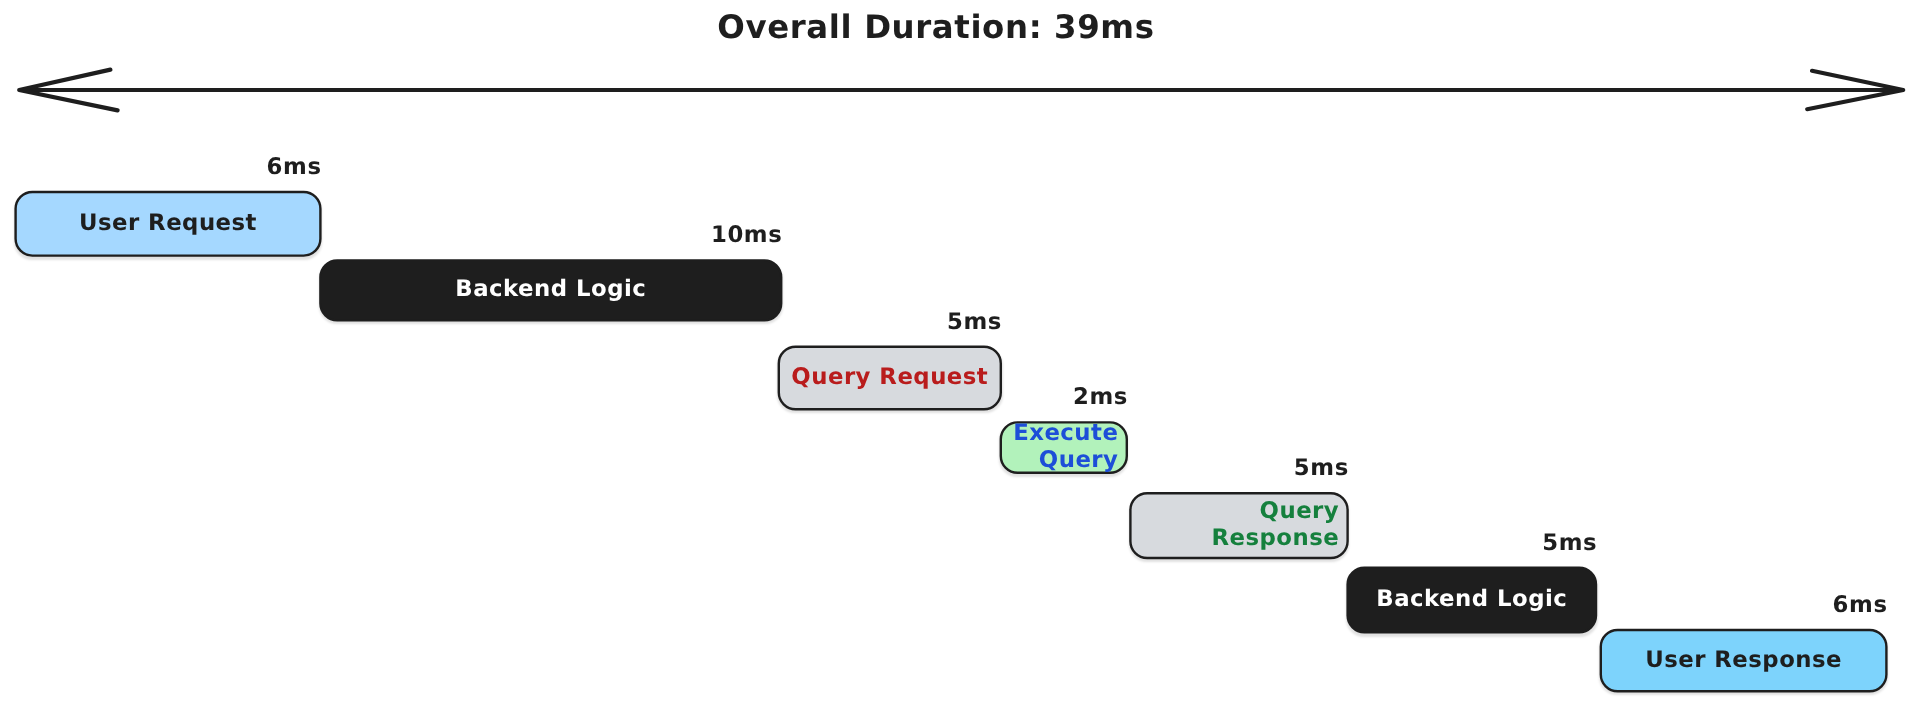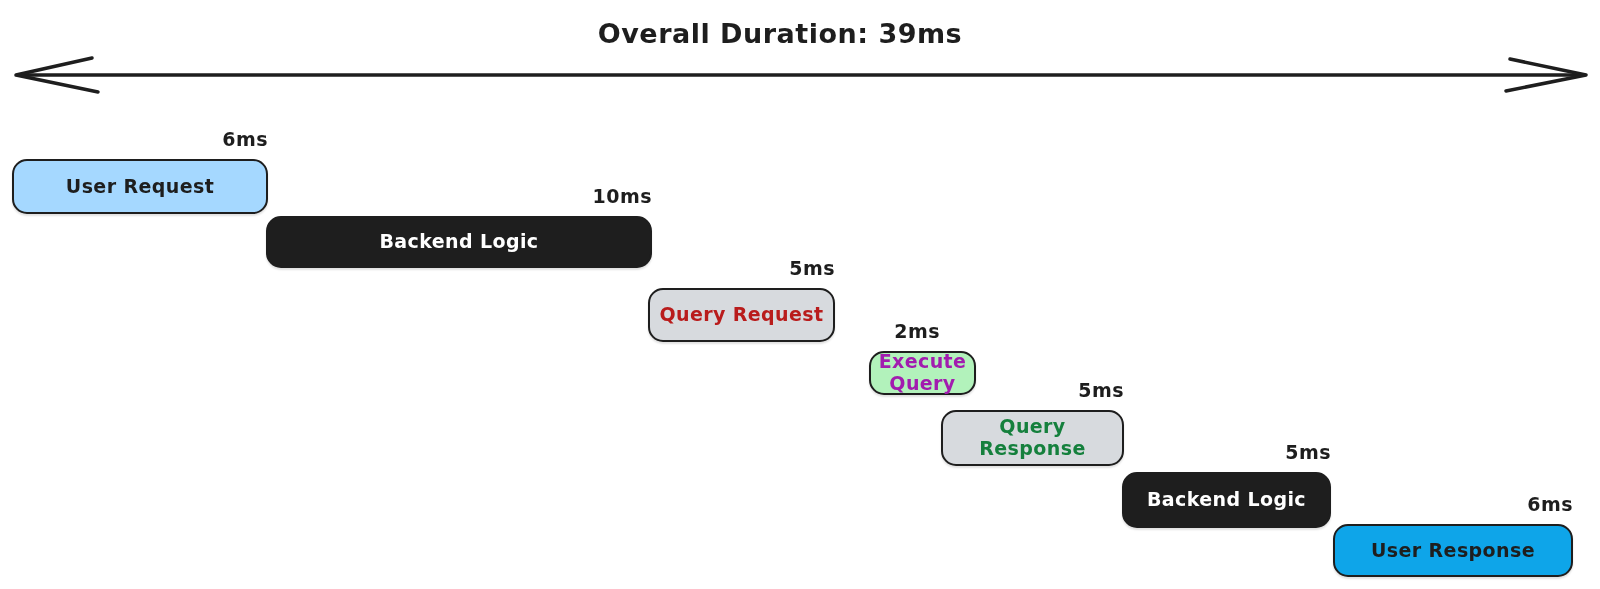--- a/index.html
+++ b/index.html
@@ -18,21 +18,20 @@
   #title {
     position: absolute;
     top: 8px;
     left: 0;
     width: 1560px;
     text-align: center;
     font-size: 27px;
     font-weight: 600;
     letter-spacing: 0.5px;
     color: #1e1e1e;
-    margin-top: 10px;
   }
   #arrow-svg {
     position: absolute;
     top: 0;
     left: 0;
   }
   .stage {
     position: absolute;
   }
   .duration {
@@ -49,21 +48,21 @@
   }
   .box {
     box-sizing: border-box;
     width: 100%;
     height: 100%;
     border: 2.5px solid #1e1e1e;
     border-radius: 15px;
     display: flex;
     align-items: center;
     justify-content: center;
-    text-align: center;
+    text-align: right;
     font-size: 19px;
     font-weight: 600;
     letter-spacing: 0.4px;
     line-height: 1.15;
     padding: 2px 6px;
     box-shadow: 0 2px 2px rgba(0,0,0,0.12);
   }
 </style>
 </head>
 <body>
@@ -88,31 +87,31 @@
     <div class="box" style="background-color: rgb(30, 30, 30); border-color: rgb(30, 30, 30); color: rgb(255, 255, 255);">Backend Logic</div>
   </div>
 
   <div class="stage" style="left:648px; top:288px; width:187px; height:54px;">
     <div class="duration">5ms</div>
     <div class="box" style="background-color: rgb(215, 218, 222); border-color: rgb(30, 30, 30); color: #b91c1c;">Query Request</div>
   </div>
 
   <div class="stage" style="left:833px; top:351px; width:107px; height:44px;">
     <div class="duration">2ms</div>
-    <div class="box" style="background-color: rgb(178, 242, 187); border-color: rgb(30, 30, 30); color: #a21caf; margin-left: 36px;">Execute Query</div>
+    <div class="box" style="background-color: rgb(178, 242, 187); border-color: rgb(30, 30, 30); color: #1d4ed8;">Execute Query</div>
   </div>
 
   <div class="stage" style="left:941px; top:410px; width:183px; height:56px;">
     <div class="duration">5ms</div>
     <div class="box" style="background-color: rgb(215, 218, 222); border-color: rgb(30, 30, 30); color: #15803d;">Query Response</div>
   </div>
 
   <div class="stage" style="left:1122px; top:472px; width:209px; height:56px;">
     <div class="duration">5ms</div>
     <div class="box" style="background-color: rgb(30, 30, 30); border-color: rgb(30, 30, 30); color: rgb(255, 255, 255);">Backend Logic</div>
   </div>
 
   <div class="stage" style="left:1333px; top:524px; width:240px; height:53px;">
     <div class="duration">6ms</div>
-    <div class="box" style="background-color: #0ea5e9; border-color: rgb(30, 30, 30); color: rgb(30, 30, 30);">User Response</div>
+    <div class="box" style="background-color: #7dd3fc; border-color: rgb(30, 30, 30); color: rgb(30, 30, 30);">User Response</div>
   </div>
 
 </div>
 
 </body></html>

